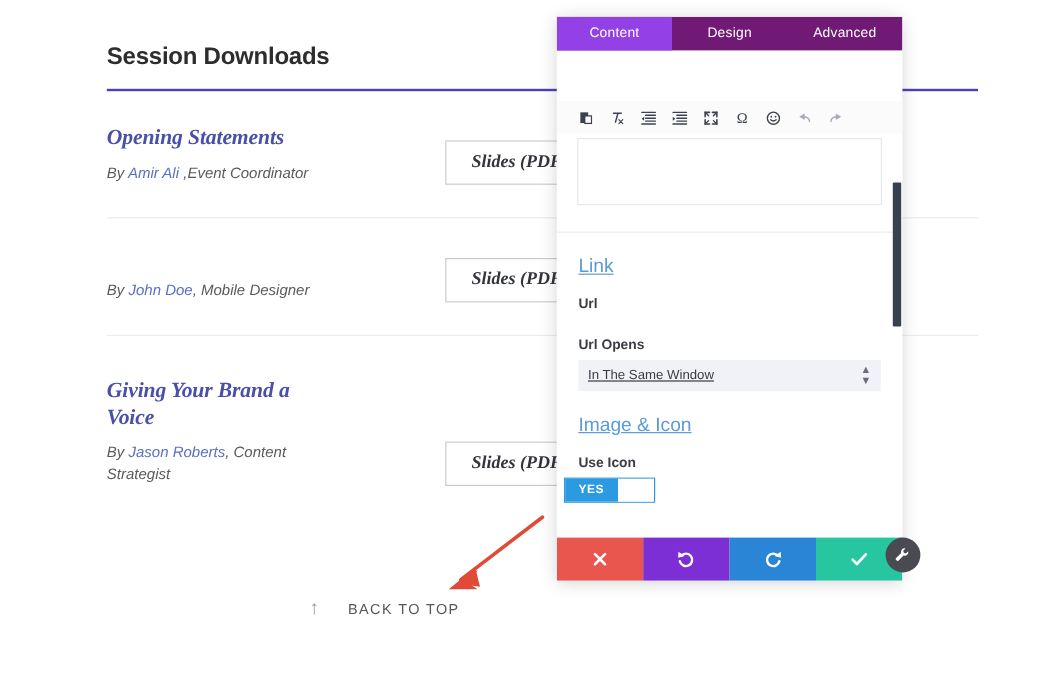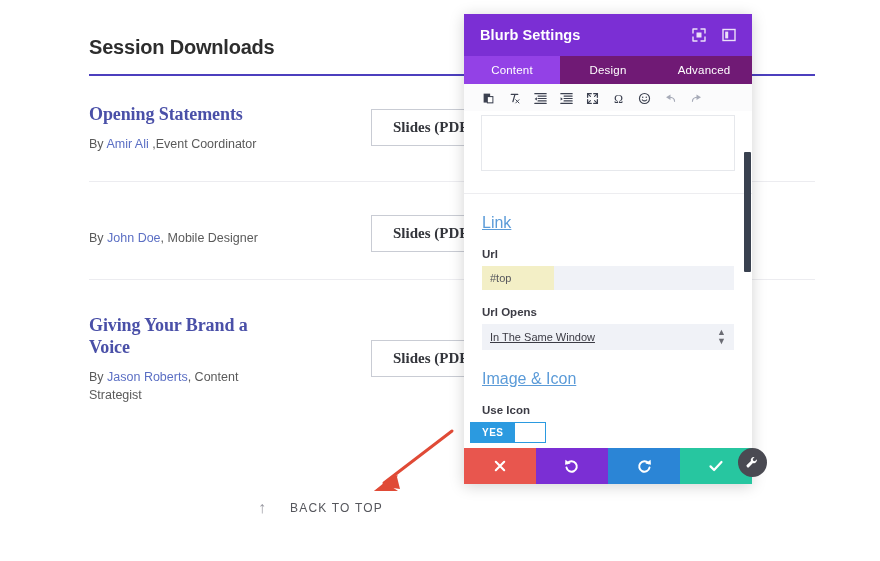--- a/index.html
+++ b/index.html
@@ -16,21 +16,21 @@
     position: absolute; left: 89px; top: 36px;
     font-size: 20px; font-weight: bold; color: #2d2d2d;
     letter-spacing: -0.2px;
   }
   .title-rule {
     position: absolute; left: 89px; top: 74px; width: 726px; height: 2px;
     background: #4c3fbe;
   }
 
   .session-list { position: absolute; left: 89px; top: 96px; width: 726px; }
-  .session-row { position: relative; display: flex; align-items: center; }
+  .session-row { position: relative; display: flex; align-items: flex-end; font-style: italic; }
   .session-row .meta { width: 182px; flex: 0 0 182px; padding-top: 8px; }
   .session-name {
     font-family: "Liberation Serif", serif;
     font-size: 18px; font-weight: bold; color: #4a50a8;
     line-height: 1.22; letter-spacing: -0.1px;
   }
   .session-by {
     margin-top: 9px; font-size: 12.5px; color: #5a5a5a; line-height: 1.5;
   }
   .session-by .author { color: #5b6fc4; }
@@ -225,33 +225,20 @@
   </div>
 
   <svg class="annot-arrow" width="100" height="70" viewBox="0 0 100 70">
     <line x1="92" y1="6" x2="24" y2="58" stroke="#e04a36" stroke-width="3" stroke-linecap="round"></line>
     <polygon points="14,66 38,50 32,62 38,66" fill="#e04a36"></polygon>
     <polygon points="14,66 36,48 40,64 26,62" fill="#e04a36"></polygon>
   </svg>
 
   <div class="panel">
 
-    <div class="panel-header">
-      <span class="panel-title">Blurb Settings</span>
-      <span class="panel-header-icons">
-        <svg class="hdr-icon" width="14" height="14" viewBox="0 0 14 14">
-          <path d="M1 1h4M1 1v4M13 1H9M13 1v4M1 13h4M1 13V9M13 13H9M13 13V9" stroke="#ffffff" stroke-width="1.4" fill="none" stroke-linecap="round"></path>
-          <rect x="4.5" y="4.5" width="5" height="5" fill="#ffffff"></rect>
-        </svg>
-        <svg class="hdr-icon" width="14" height="14" viewBox="0 0 14 14">
-          <rect x="1" y="1.5" width="12" height="11" fill="none" stroke="#ffffff" stroke-width="1.4"></rect>
-          <rect x="3.2" y="3.6" width="3" height="6.8" fill="#ffffff"></rect>
-        </svg>
-      </span>
-    </div>
 
     <div class="panel-tabs">
       <div class="panel-tab active">Content</div>
       <div class="panel-tab">Design</div>
       <div class="panel-tab">Advanced</div>
     </div>
 
     <div class="panel-body">
 
       <div class="editor-toolbar">
@@ -294,25 +281,20 @@
           <polygon points="13.5,6.5 8,3.2 8,9.8" fill="#a7abb8"></polygon>
         </svg>
       </div>
 
       <div class="editor-area"></div>
 
       <div class="section-sep"></div>
 
       <div class="sec-head">Link</div>
       <div class="field-label">Url</div>
-      <div class="field-wrap">
-        <div class="text-input"></div>
-        <div class="autofill-fill"></div>
-        <div class="autofill-text">#top</div>
-      </div>
 
       <div class="field-label">Url Opens</div>
       <div class="field-wrap">
         <div class="select-input">
           <span>In The Same Window</span>
           <span class="select-caret">▲<br>▼</span>
         </div>
       </div>
 
       <div class="sec-head">Image &amp; Icon</div>

